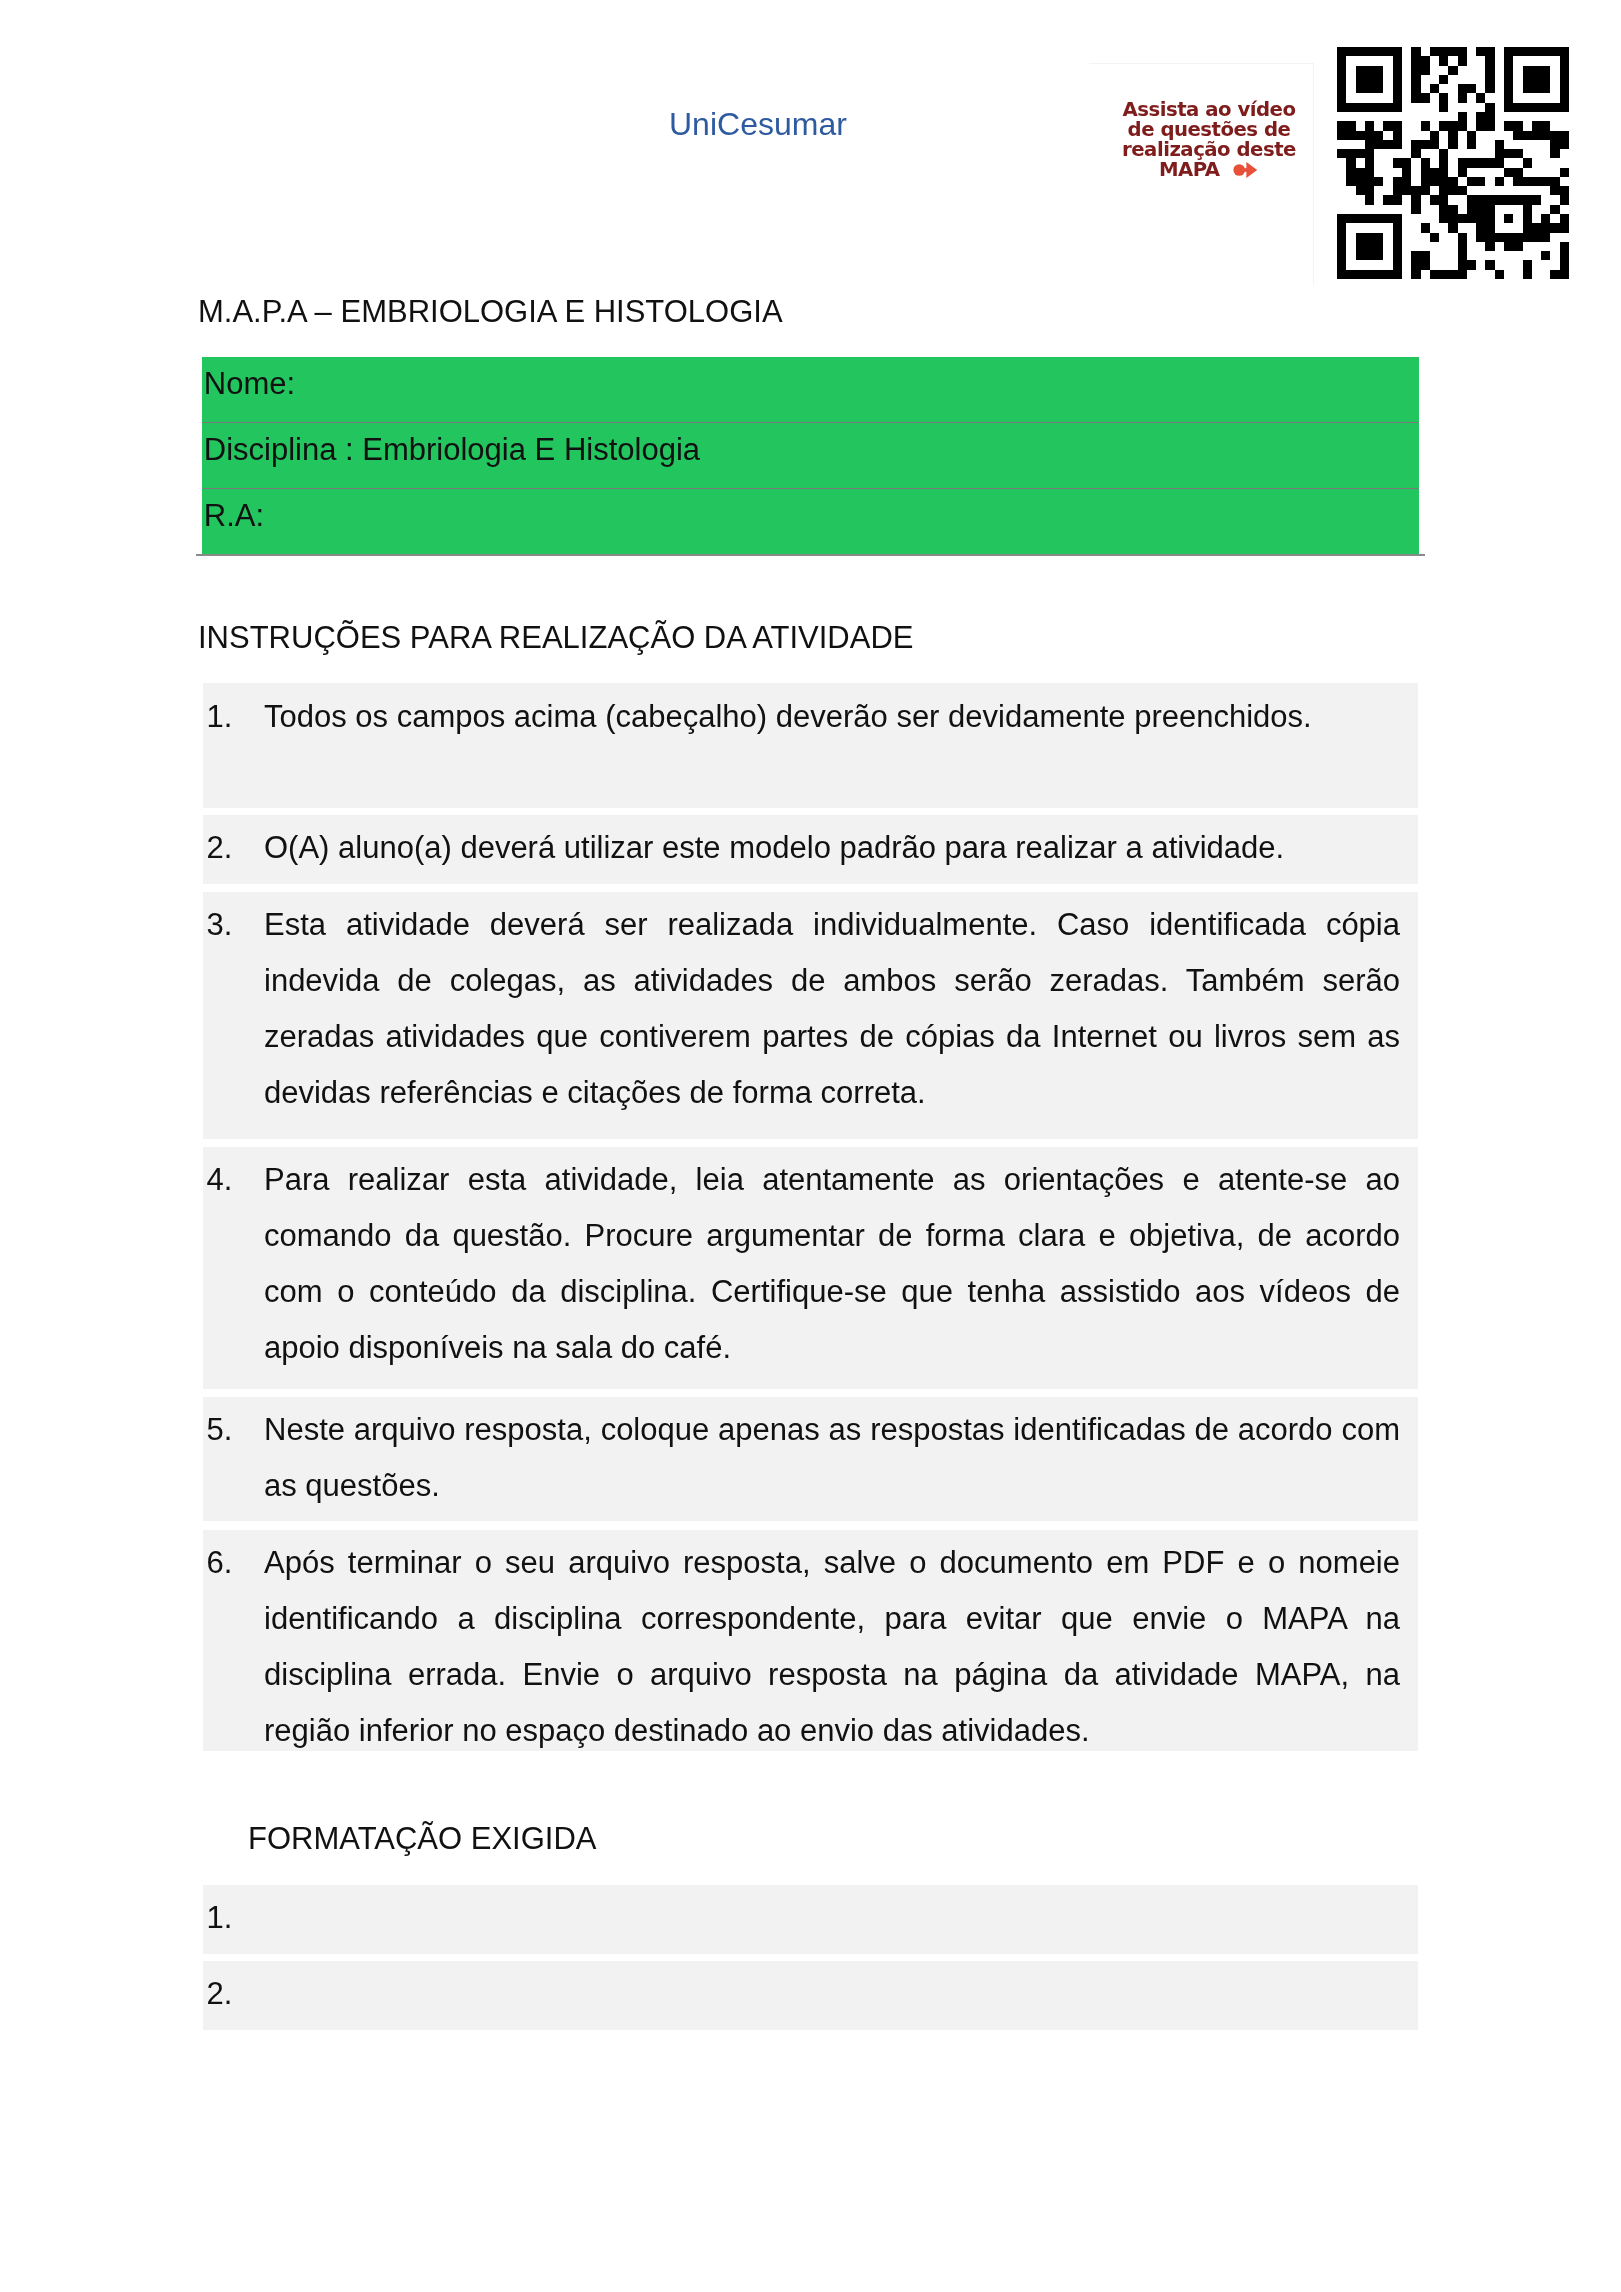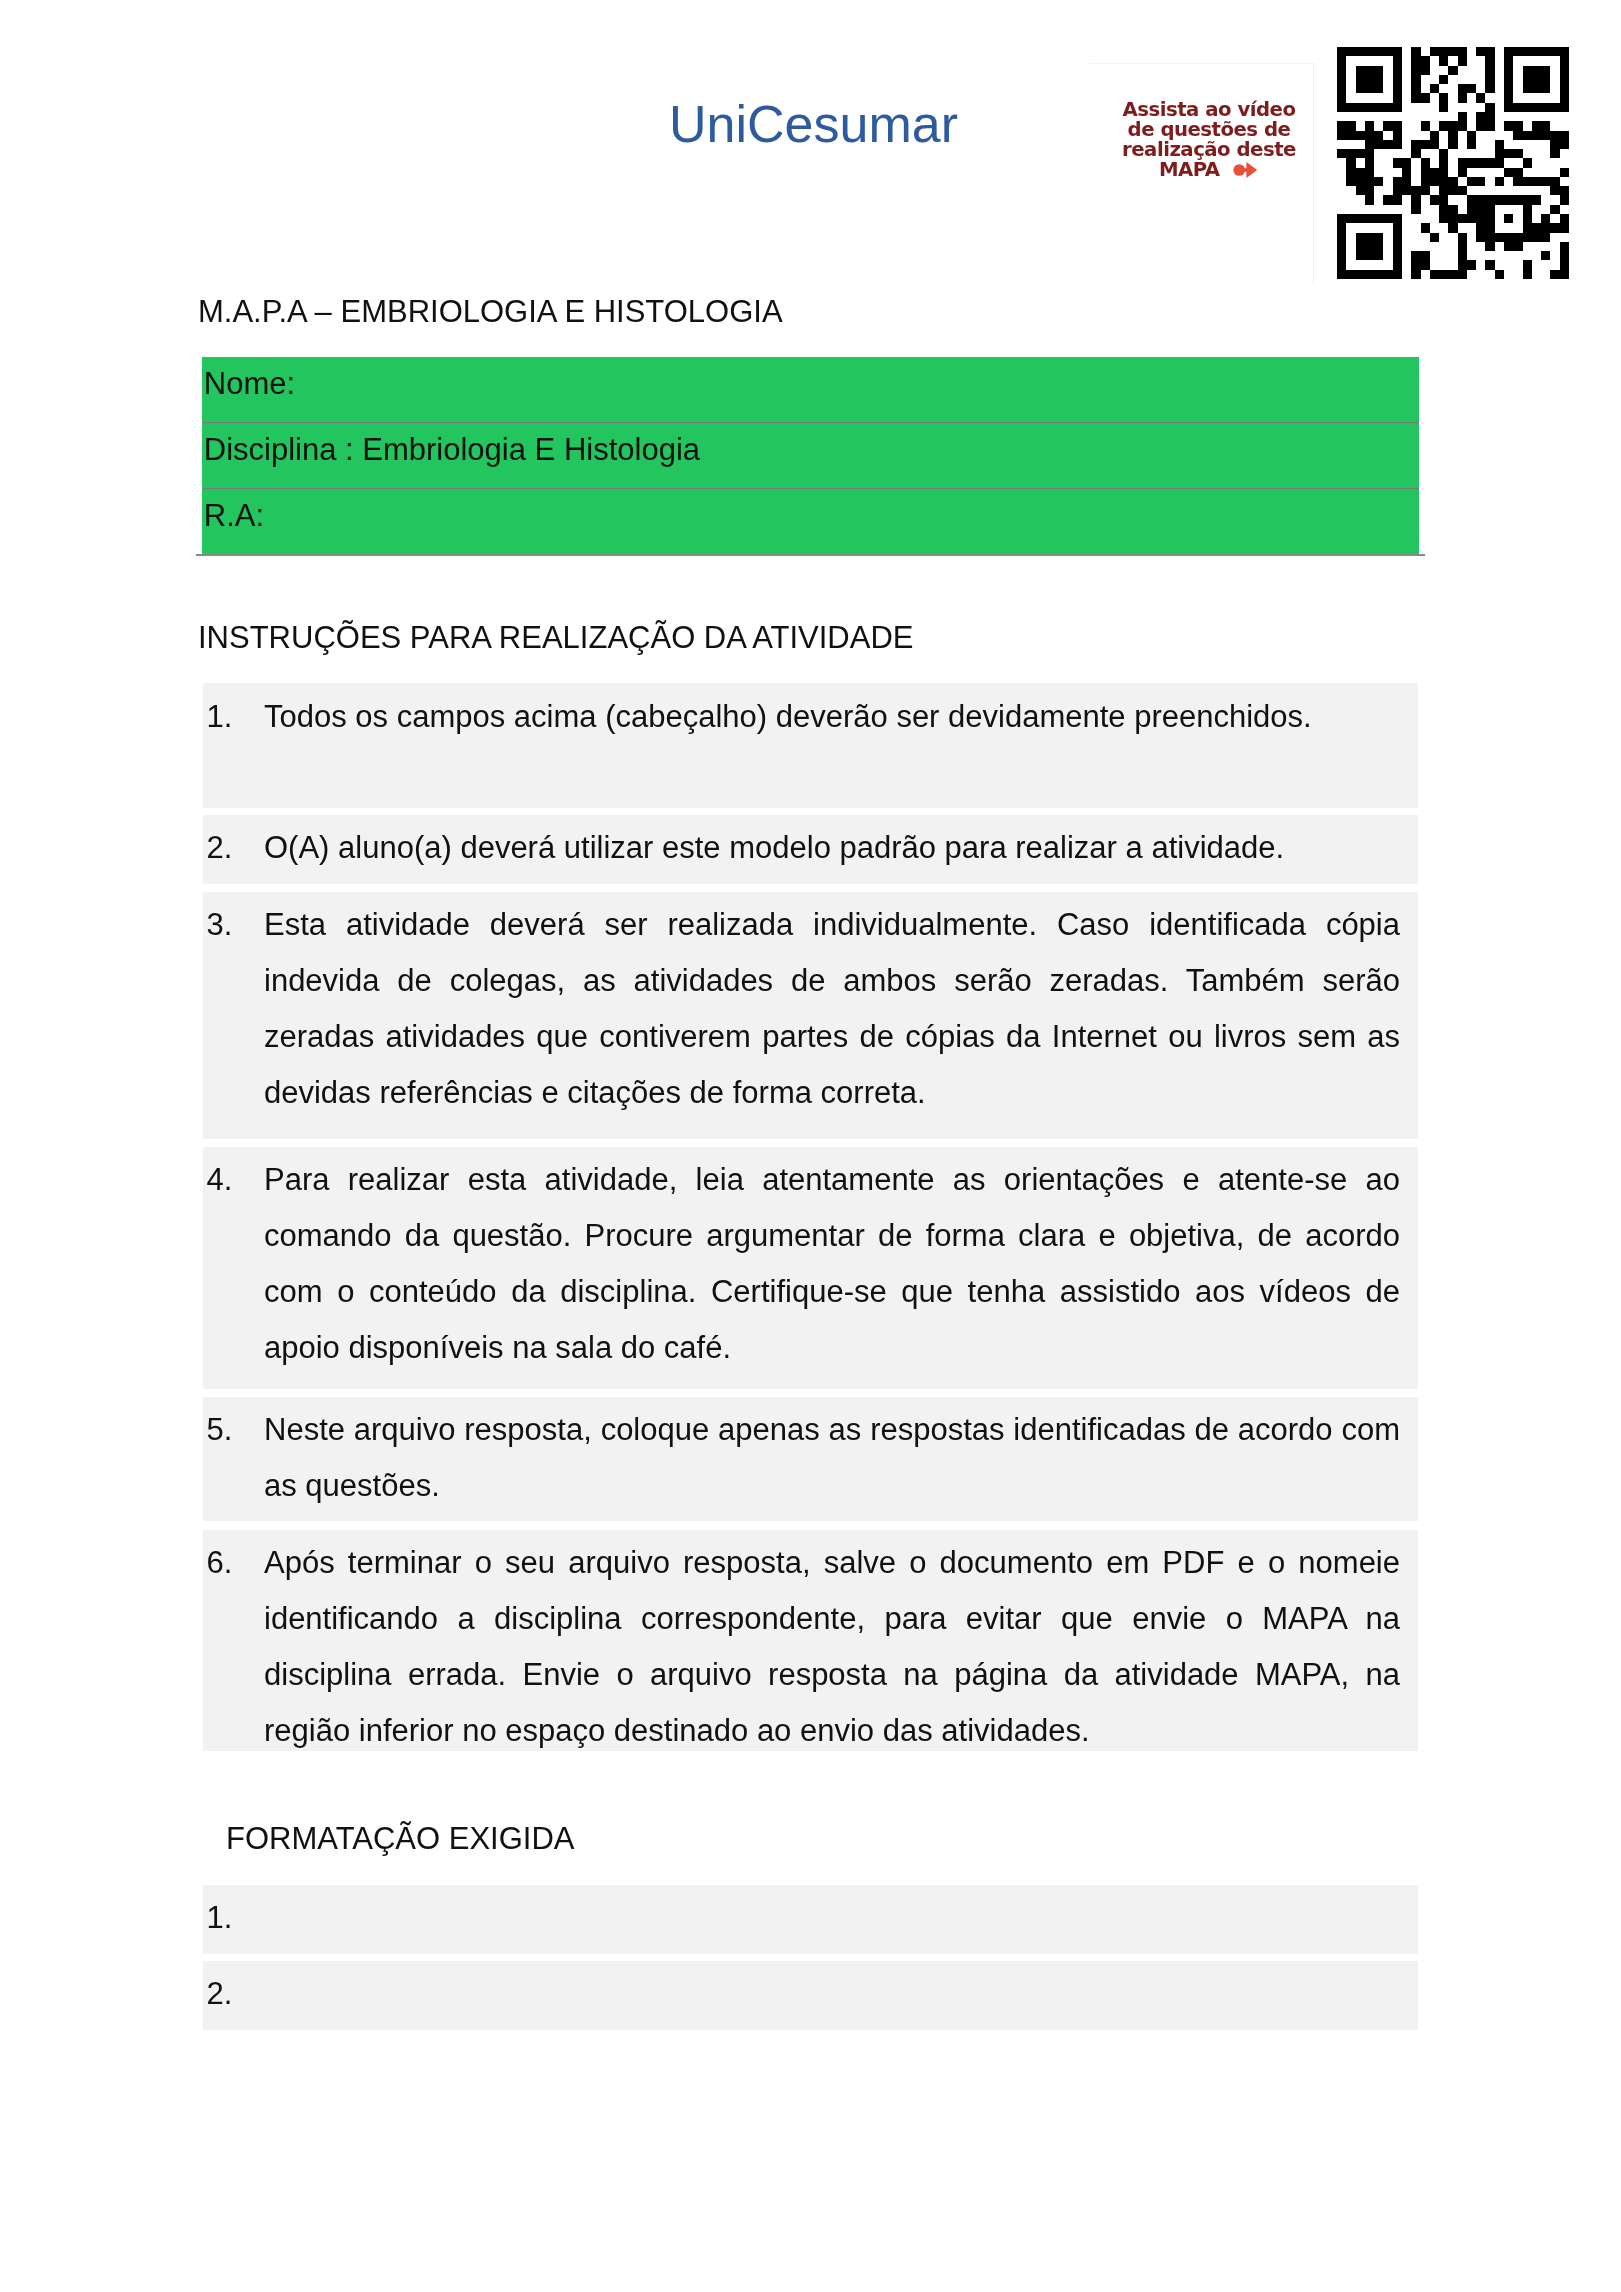--- a/index.html
+++ b/index.html
@@ -4,21 +4,21 @@
 <style>
   html, body { margin: 0; padding: 0; background: #ffffff; }
   body {
     width: 1621px; height: 2293px; position: relative; overflow: hidden;
     font-family: "Liberation Sans", sans-serif; color: #111111;
   }
   .abs { position: absolute; }
 
   
   .logo {
-    left: 669px; top: 93px; font-size: 52px; line-height: 63px;
+    left: 669px; top: 93px; font-size: 32px; line-height: 63px;
     color: #2e5aa0; white-space: nowrap; letter-spacing: 0px;
   }
   .video-card {
     left: 1089px; top: 63px; width: 225px; height: 222px;
     border-top: 0.9px solid #f3f3f3; border-right: 0.9px solid #f3f3f3;
     box-sizing: border-box;
   }
   .video-text {
     left: 1107px; top: 100px; width: 204px; text-align: center;
     font-family: "DejaVu Sans", sans-serif; font-weight: bold;
@@ -41,21 +41,21 @@
   }
   .info-row:last-child { border-bottom: none; }
   .info-row .cell {
     position: absolute; left: 1.8px; top: 9px; font-size: 31px; line-height: 36px; white-space: nowrap;
   }
   .info-bottom-line { left: 196px; top: 554px; width: 1229px; height: 1.8px; background: #8a8a8a; }
 
   
   .section-heading { font-size: 31px; line-height: 36px; white-space: nowrap; }
   .h-instr { left: 198px; top: 620px; }
-  .h-format { left: 226px; top: 1821px; }
+  .h-format { left: 248px; top: 1821px; }
 
   
   .box {
     position: absolute; left: 203px; width: 1215px; background: #f2f2f2;
     box-sizing: border-box;
   }
   .box .num {
     position: absolute; left: 3.6px; font-size: 31px; line-height: 56px;
   }
   .box .txt {

